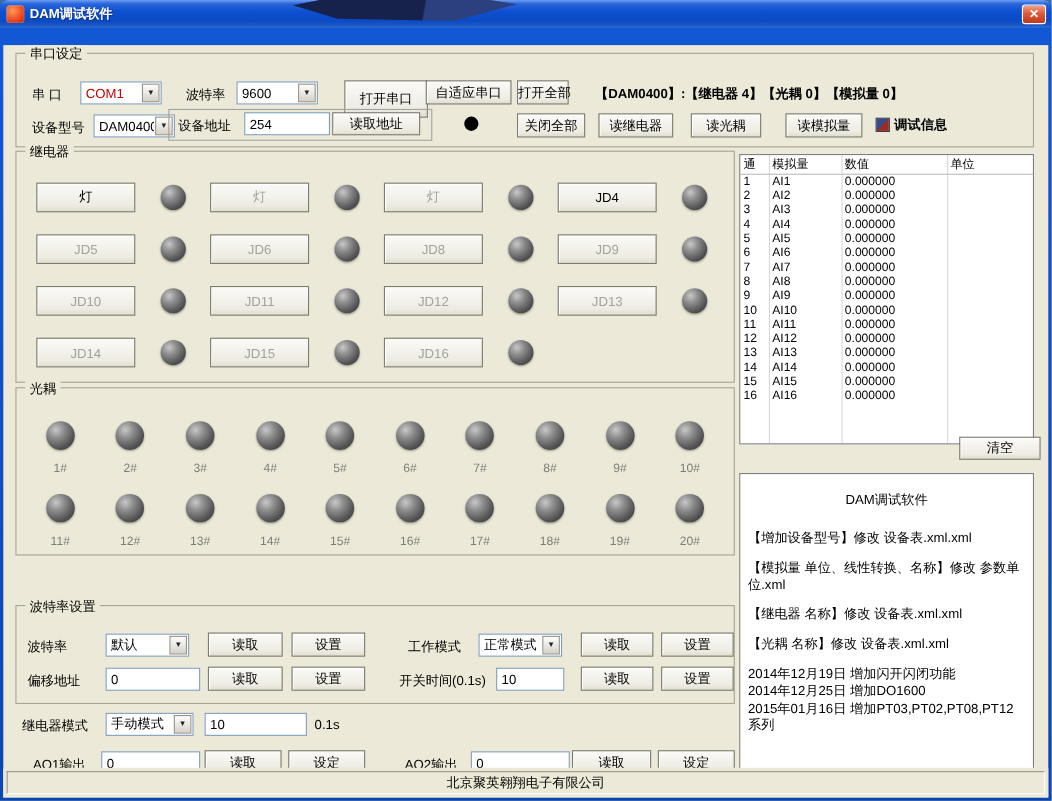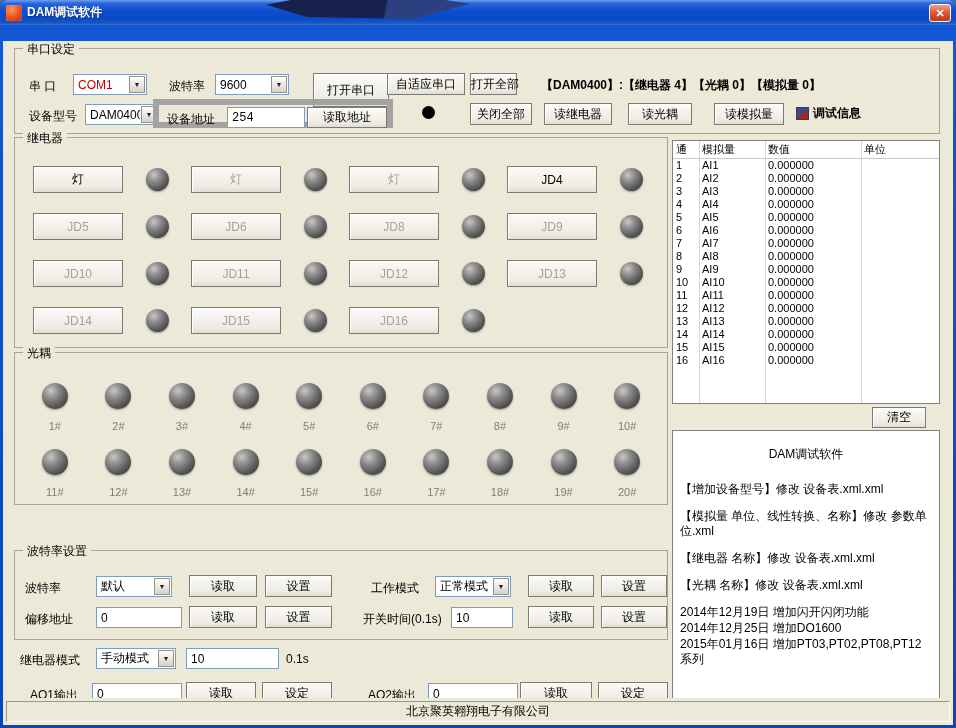--- a/index.html
+++ b/index.html
@@ -23,21 +23,21 @@
   .lbl{position:absolute;white-space:nowrap;}
   .bold{font-weight:bold;}
   .btn{position:absolute;background:linear-gradient(#fbfaf7,#edebe2 80%,#e0ddd1);border:1px solid #7b7b6f;
     box-shadow:inset 1px 1px 0 #fff;font-family:inherit;font-size:12px;color:#000;cursor:pointer;white-space:nowrap;}
   .combo{position:absolute;height:21px;background:#fff;border:1px solid #7f9db9;display:flex;align-items:center;padding:0 18px 0 4px;cursor:default;}
   .combo-val{white-space:nowrap;overflow:hidden;}
   .combo-arrow{position:absolute;right:1px;top:1px;bottom:1px;width:16px;background:linear-gradient(#fefefe,#d6d2c8);
     border:1px solid #989286;display:flex;align-items:center;justify-content:center;font-size:7px;color:#222;cursor:pointer;}
   .tinput{position:absolute;height:21px;background:#fff;border:1px solid #7f9db9;padding:0 4px;font-family:inherit;font-size:12px;color:#000;}
   .red{color:#c00000;}
-  .red-box{position:absolute;border:6px solid #a3a3a3;}
+  .red-box{position:absolute;border:1px solid #a3a3a3;}
   .dot{position:absolute;width:13px;height:13px;border-radius:50%;background:#000;}
   .dbg{position:absolute;display:flex;align-items:center;gap:4px;cursor:pointer;font-weight:bold;}
   .dbg-icon{width:13px;height:13px;border:1px solid #3a3a52;background:linear-gradient(135deg,#384a8c 50%,#9c2c20 50%);}
   .relay-grid{position:absolute;left:12px;right:8px;top:18px;display:grid;grid-template-columns:repeat(4,1fr);}
   .relay-cell{height:47px;display:flex;align-items:center;justify-content:space-between;padding:0 16px 0 6px;}
   .relay-btn{position:static;width:90px;height:27px;}
   .dim{color:#a3a39b;}
   .led{display:inline-block;width:23px;height:23px;border-radius:50%;flex:0 0 auto;
     background:radial-gradient(circle at 34% 30%,#c8c8c8,#8d8d8d 30%,#565656 65%,#2e2e2e 100%);
     box-shadow:0 1px 2px rgba(0,0,0,.35);}
@@ -91,21 +91,21 @@
       <span class="lbl bold" style="left:526px;top:28px">【DAM0400】:【继电器  4】【光耦 0】【模拟量 0】</span>
 
       <span class="lbl" style="left:14px;top:59px">设备型号</span>
       <div class="combo" style="left:70px;top:55px;width:74px">
         <span class="combo-val">DAM0400</span>
         <span class="combo-arrow">▼</span>
       </div>
 
       <div class="red-box" style="left:138px;top:50px;width:240px;height:29px">
         <span class="lbl" style="left:8px;top:6px">设备地址</span>
-        <input class="tinput" style="left: 68px; top: 2px; width: 78px; font-family: Liberation Mono, monospace;" value="254">
+        <input class="tinput" style="left: 68px; top: 2px; width: 78px;" value="254">
         <button class="btn" style="left:148px;top:2px;width:80px;height:21px">读取地址</button>
       </div>
 
       <span class="dot" style="left:407px;top:57px"></span>
       <button class="btn" style="left:455px;top:54px;width:62px;height:22px">关闭全部</button>
       <button class="btn" style="left:529px;top:54px;width:68px;height:22px">读继电器</button>
       <button class="btn" style="left:613px;top:54px;width:64px;height:22px">读光耦</button>
       <button class="btn" style="left:699px;top:54px;width:70px;height:22px">读模拟量</button>
       <div class="dbg" style="left:781px;top:56px">
         <span class="dbg-icon"></span>
@@ -421,21 +421,21 @@
             </tr>
             <tr>
               <td>16</td>
               <td>AI16</td>
               <td>0.000000</td>
               <td></td>
             </tr>
           </tbody>
       </table>
     </div>
-    <button class="btn" style="left:869px;top:366px;width:54px;height:21px">清空</button>
+    <button class="btn" style="left:869px;top:356px;width:74px;height:21px">清空</button>
 
     <div class="panel info-panel" style="left:669px;top:389px;width:268px;height:277px">
       <div class="info-title">DAM调试软件</div>
       <div>
           <div class="info-line">【增加设备型号】修改  设备表.xml.xml</div>
           <div class="info-line">【模拟量 单位、线性转换、名称】修改 参数单位.xml</div>
           <div class="info-line">【继电器 名称】修改  设备表.xml.xml</div>
           <div class="info-line">【光耦 名称】修改  设备表.xml.xml</div>
         </div>
       <div>

